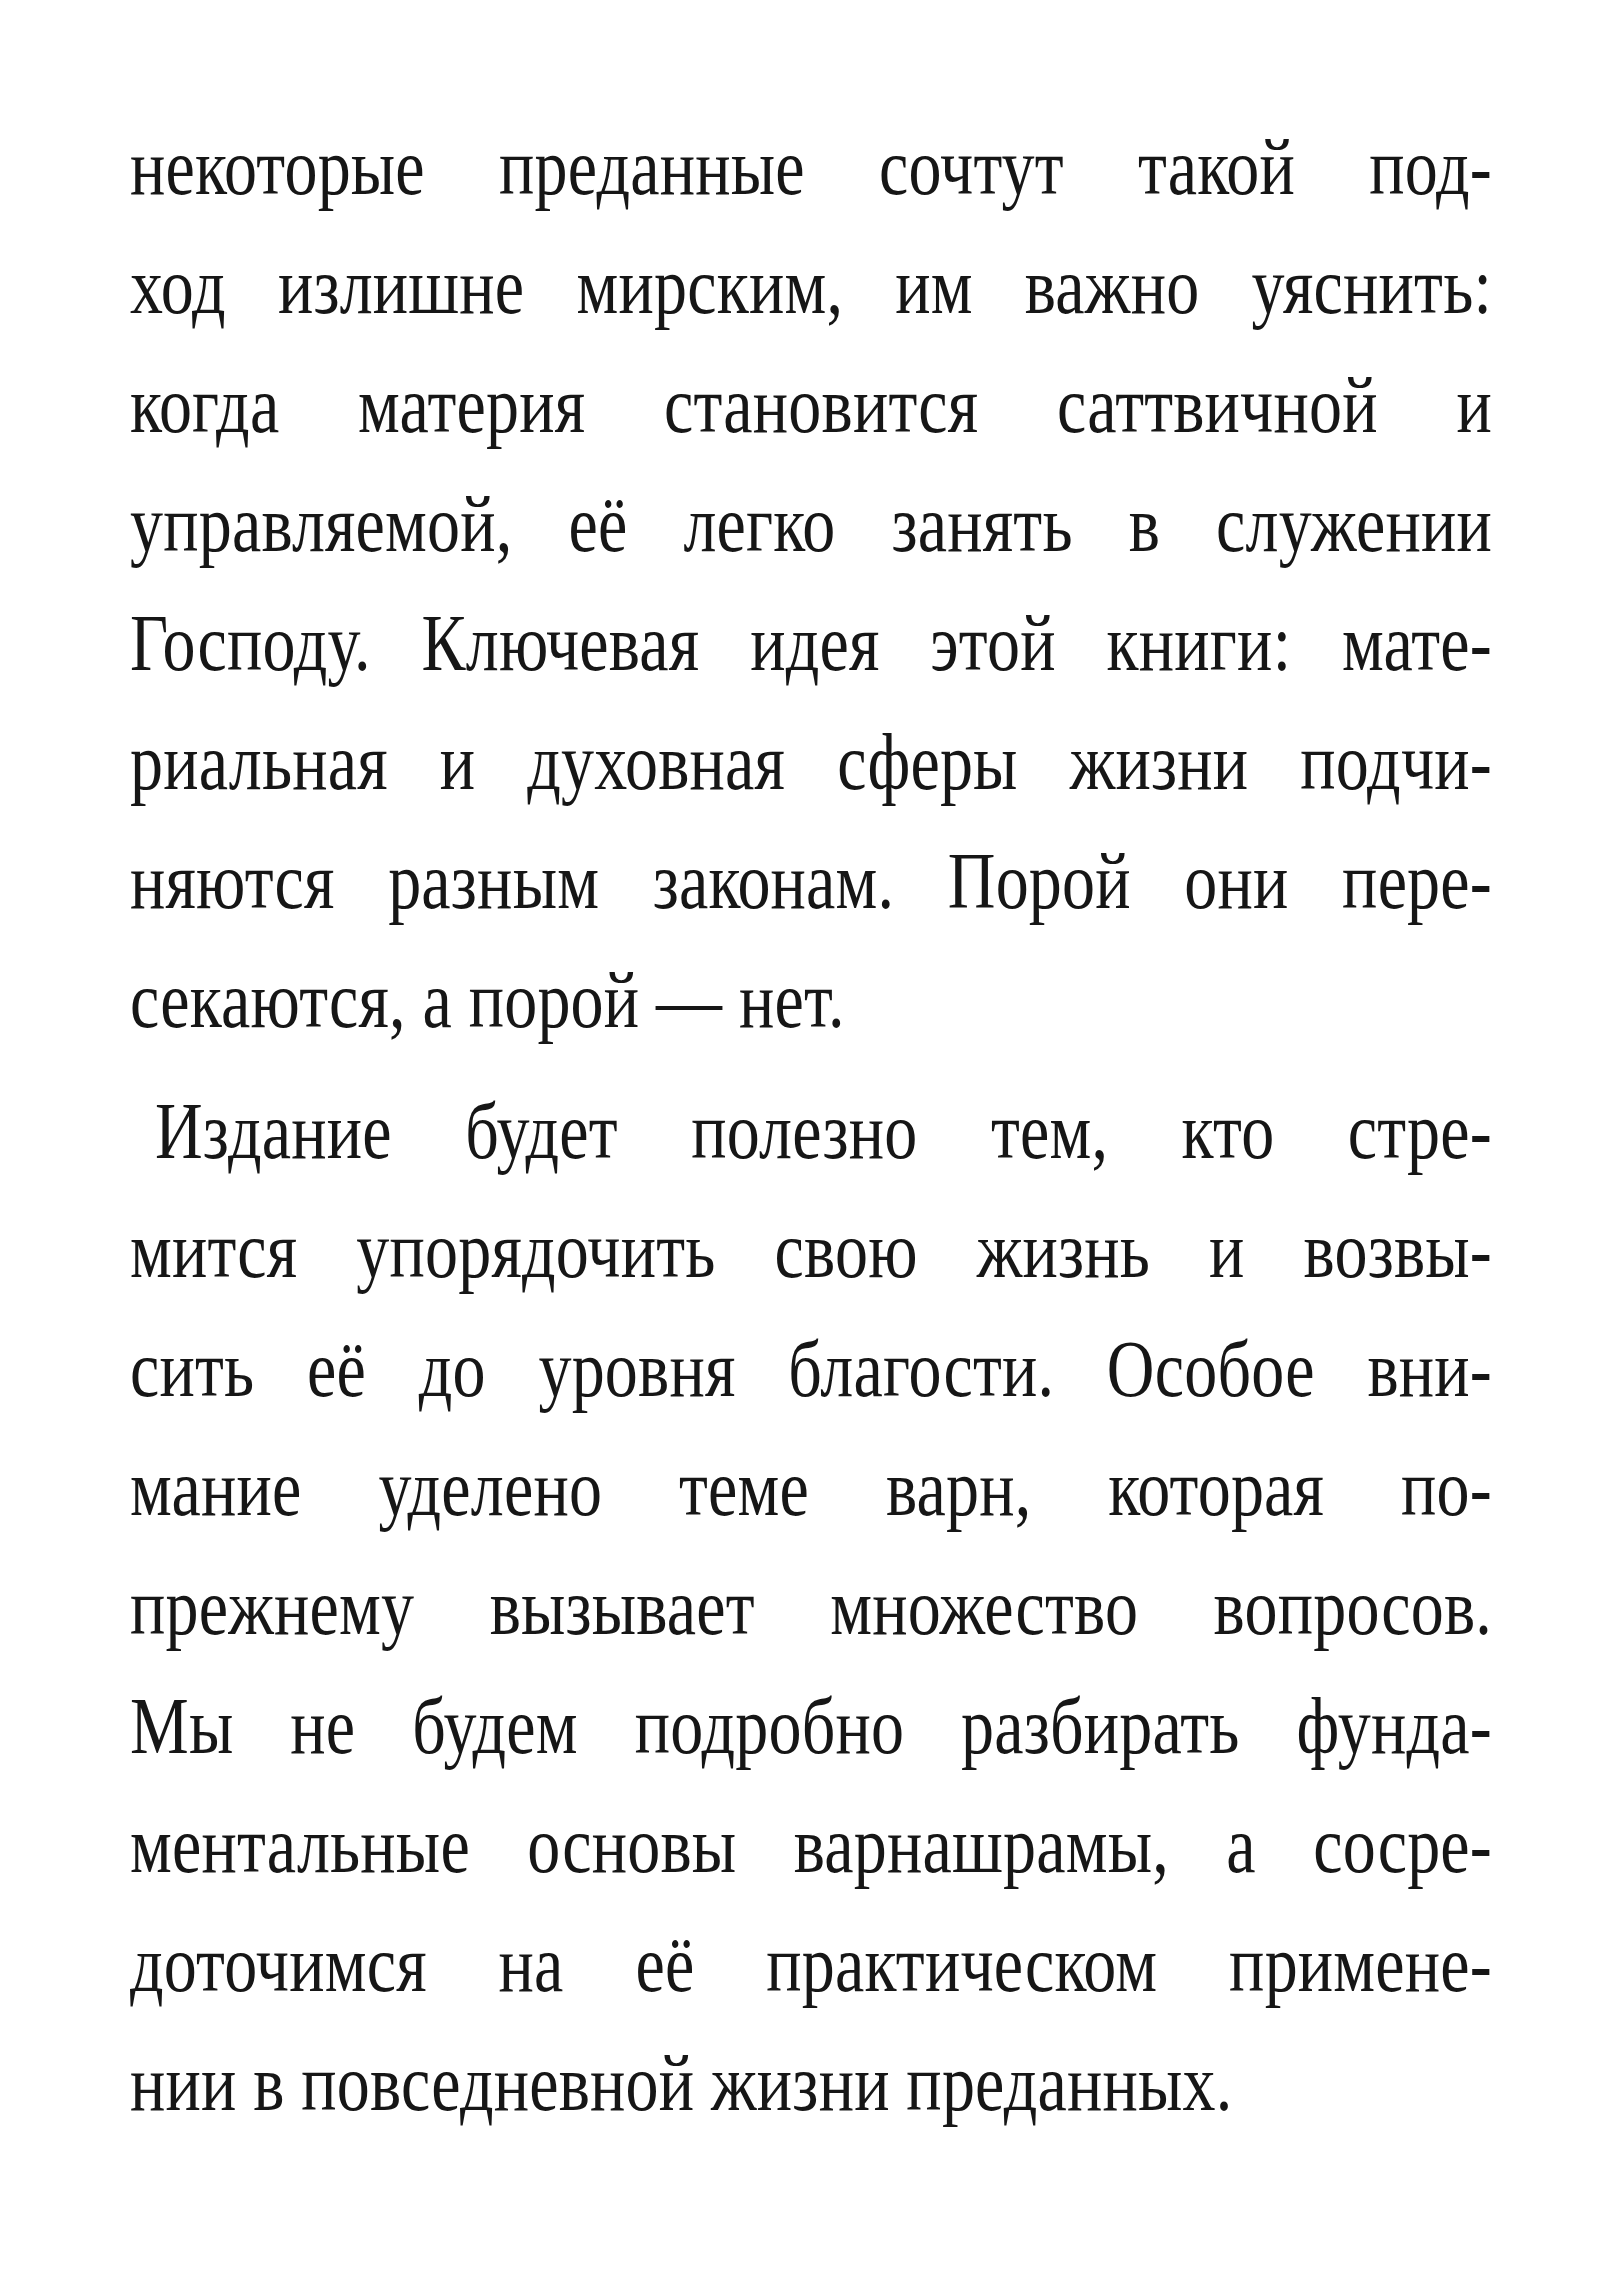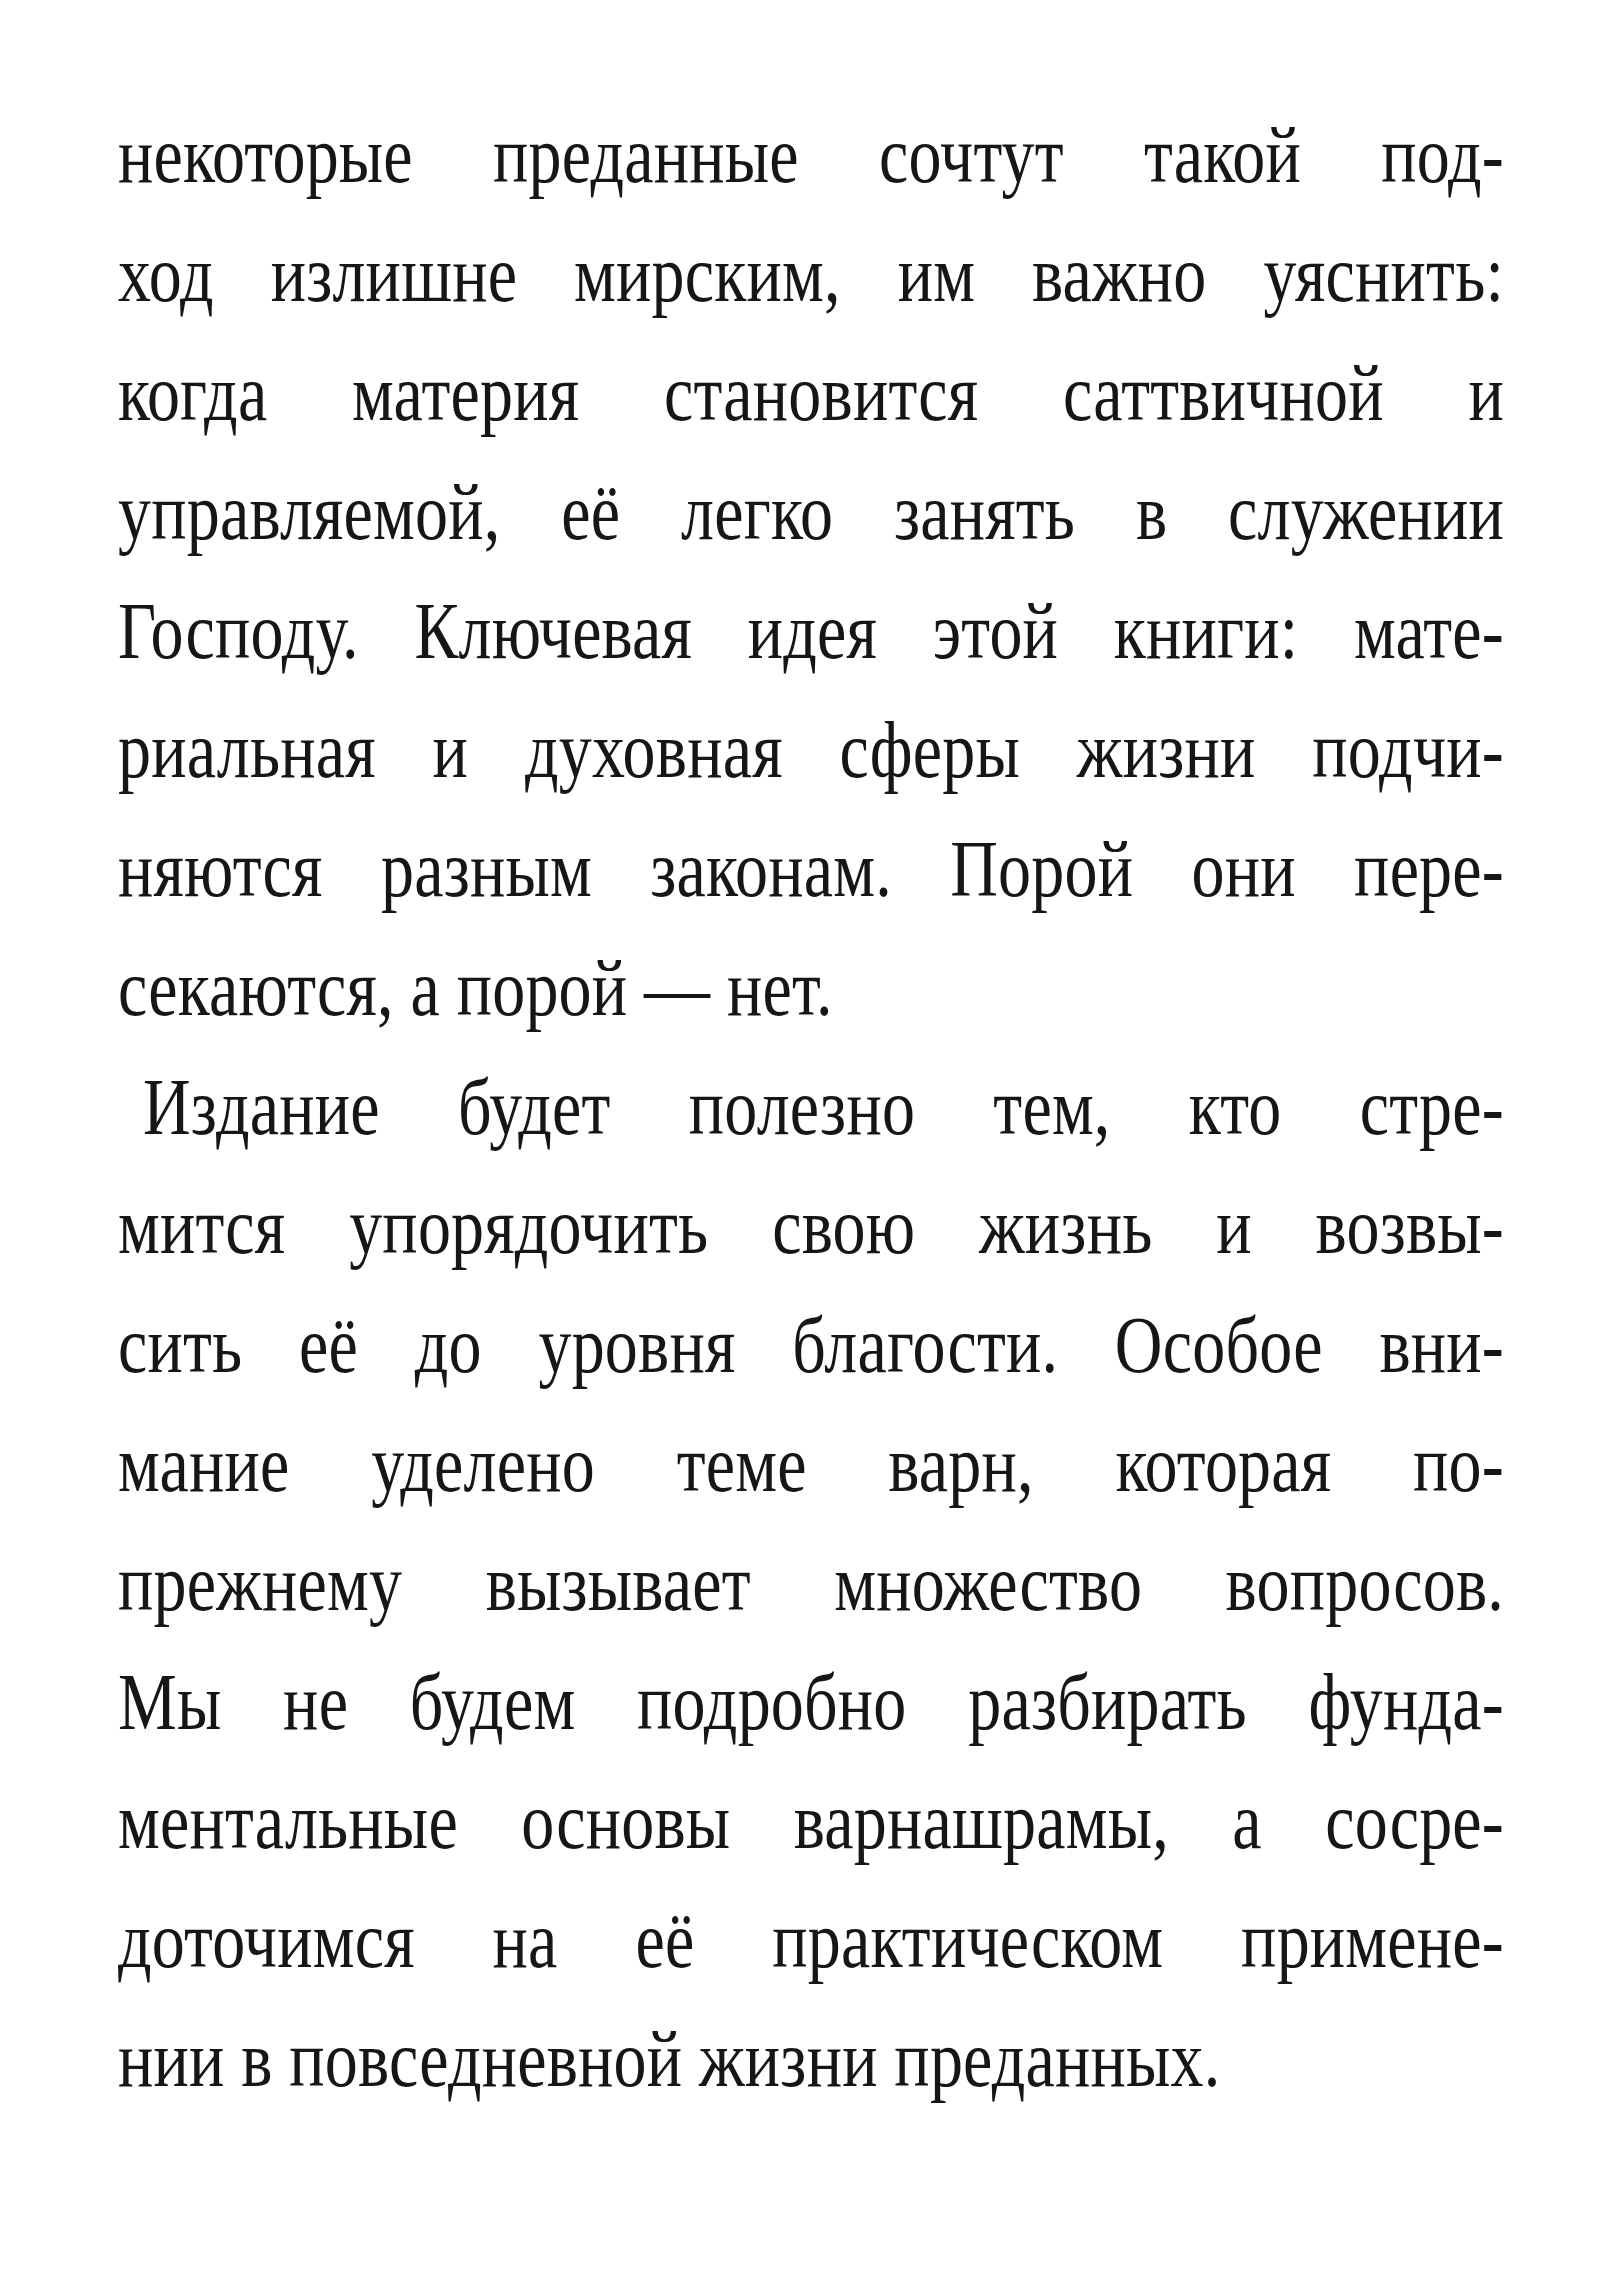--- a/index.html
+++ b/index.html
@@ -15,21 +15,21 @@
   }
   .page {
     box-sizing: border-box;
     width: 1622px;
     height: 2293px;
     padding: 95px 118px 0 118px;
     background: #ffffff;
     color: #161616;
   }
   .paragraph {
-    margin: 0;
+    margin: 12px;
     padding: 0;
   }
   .line {
     height: 119px;
     line-height: 119px;
     font-size: 66px;
     letter-spacing: 0.2px;
     white-space: normal;
     transform: scaleY(1.22);
     transform-origin: 50% 50%;

